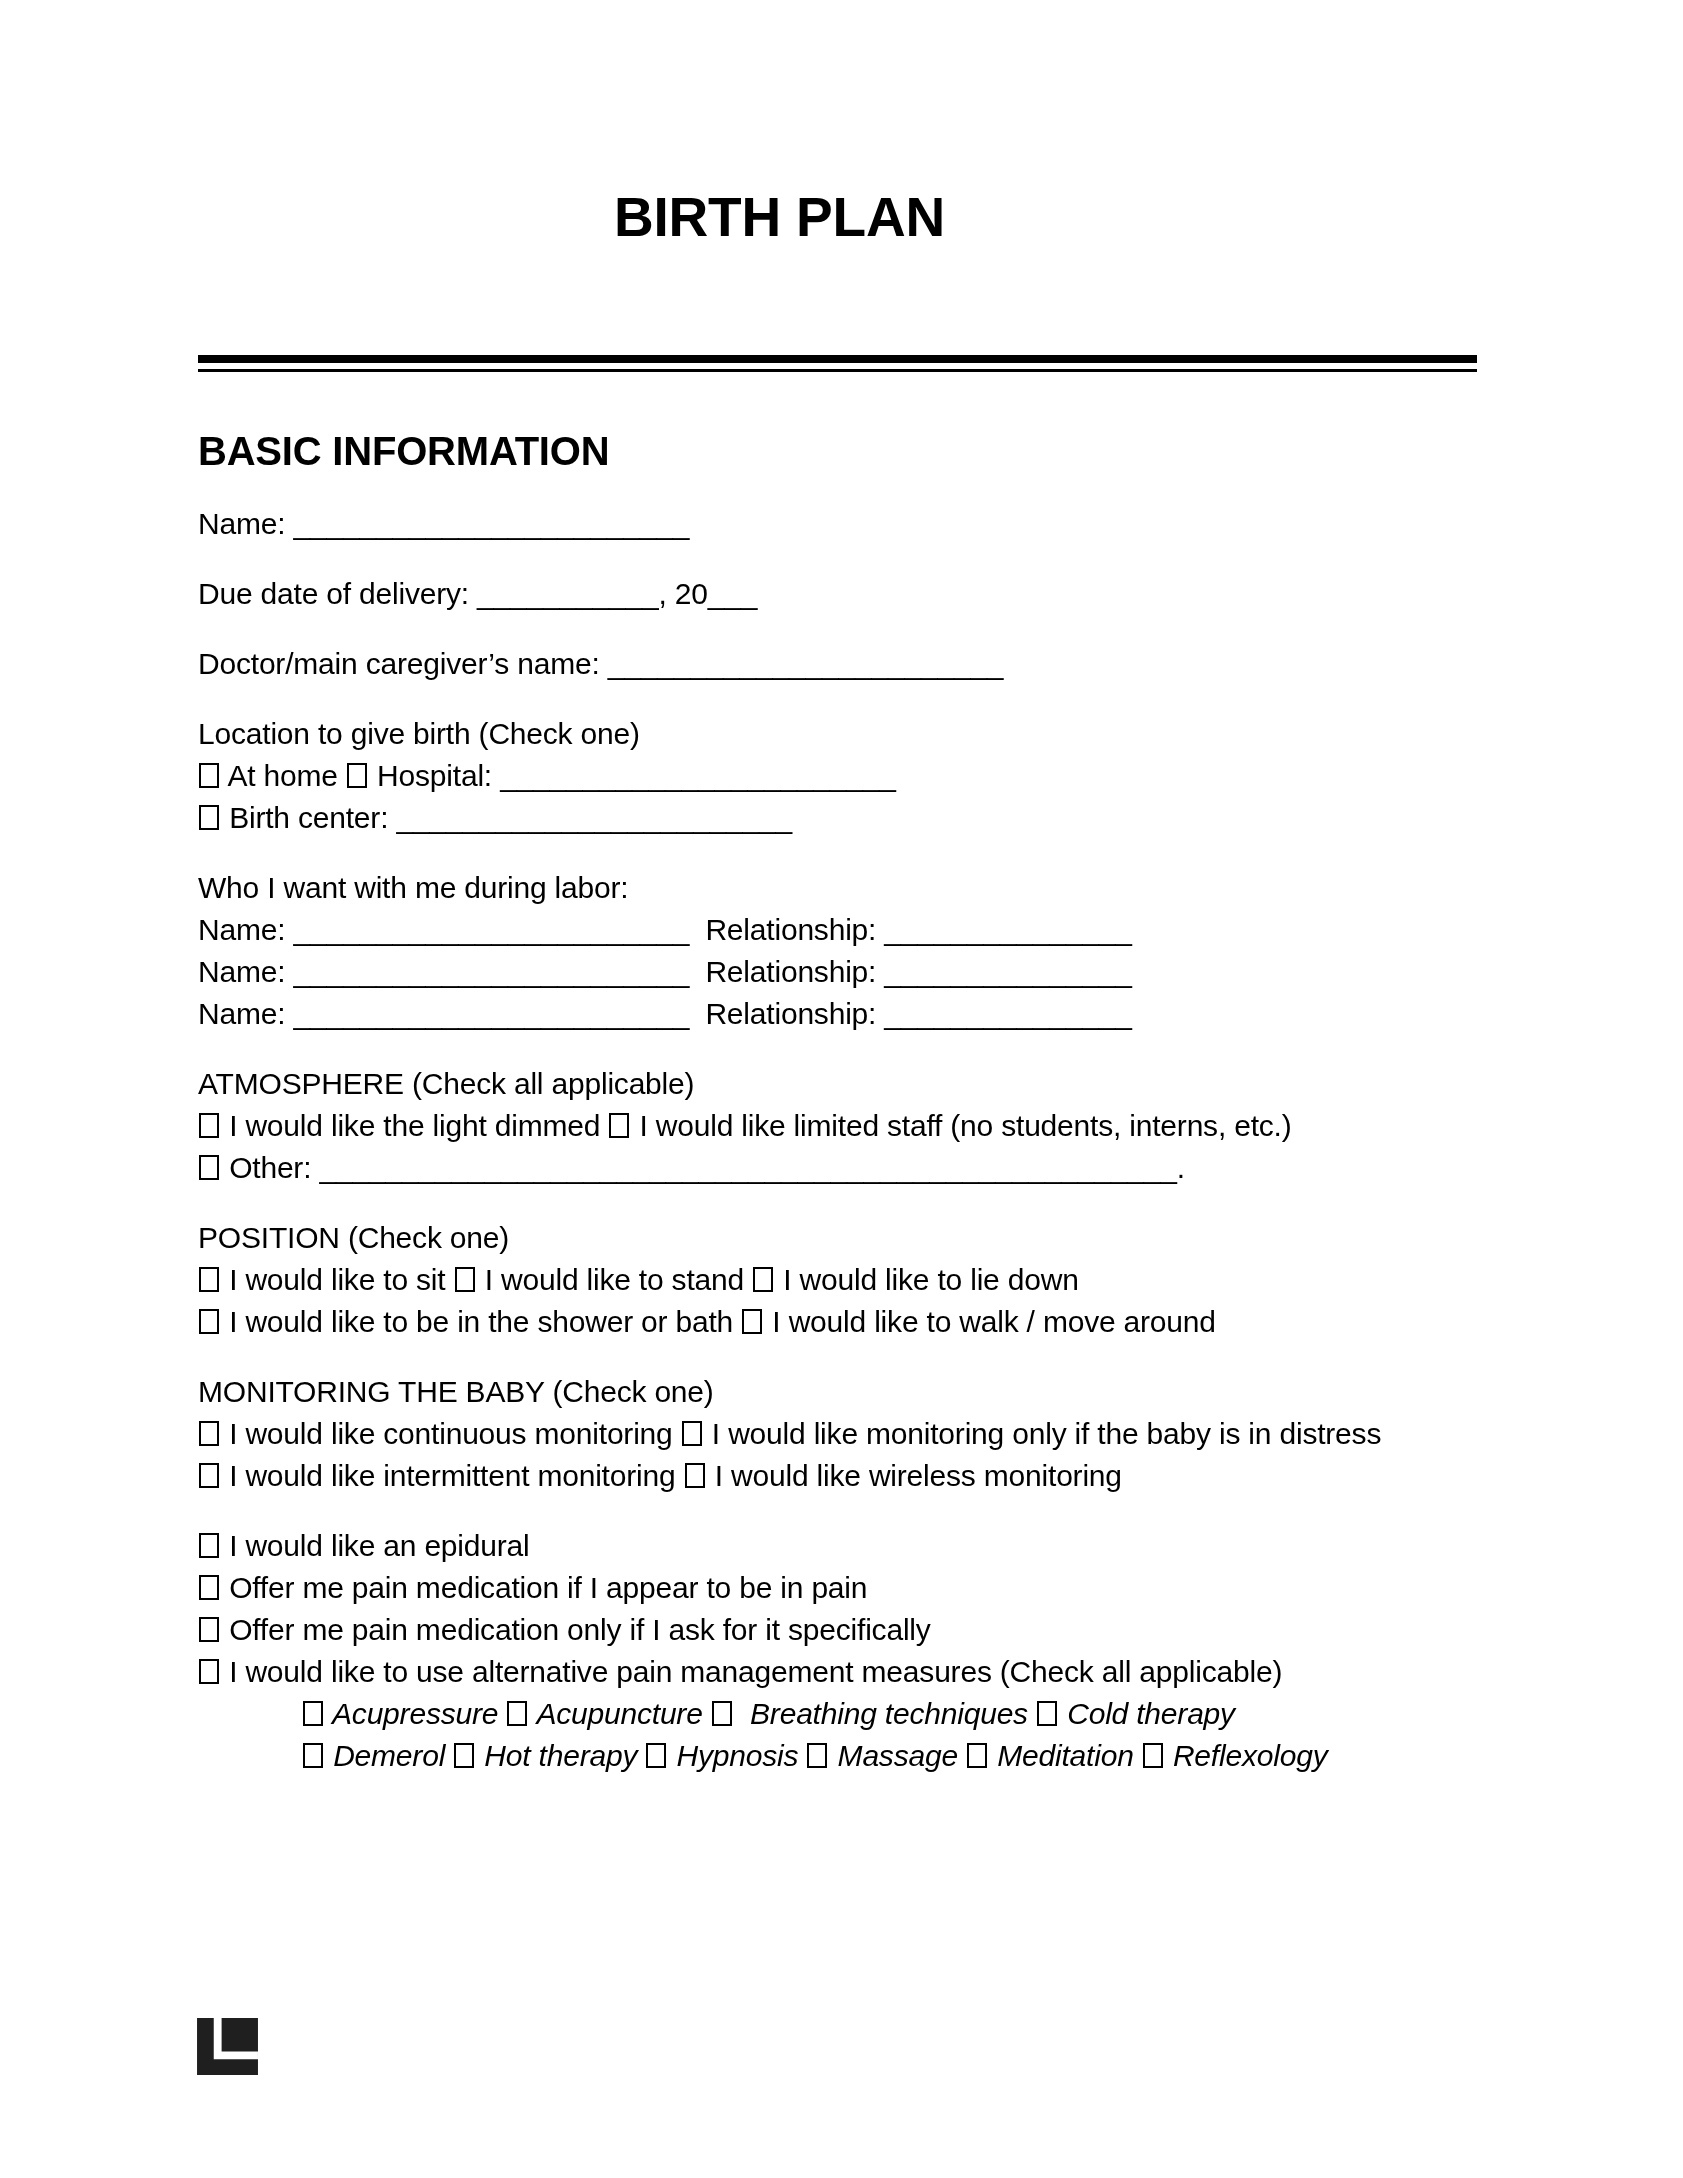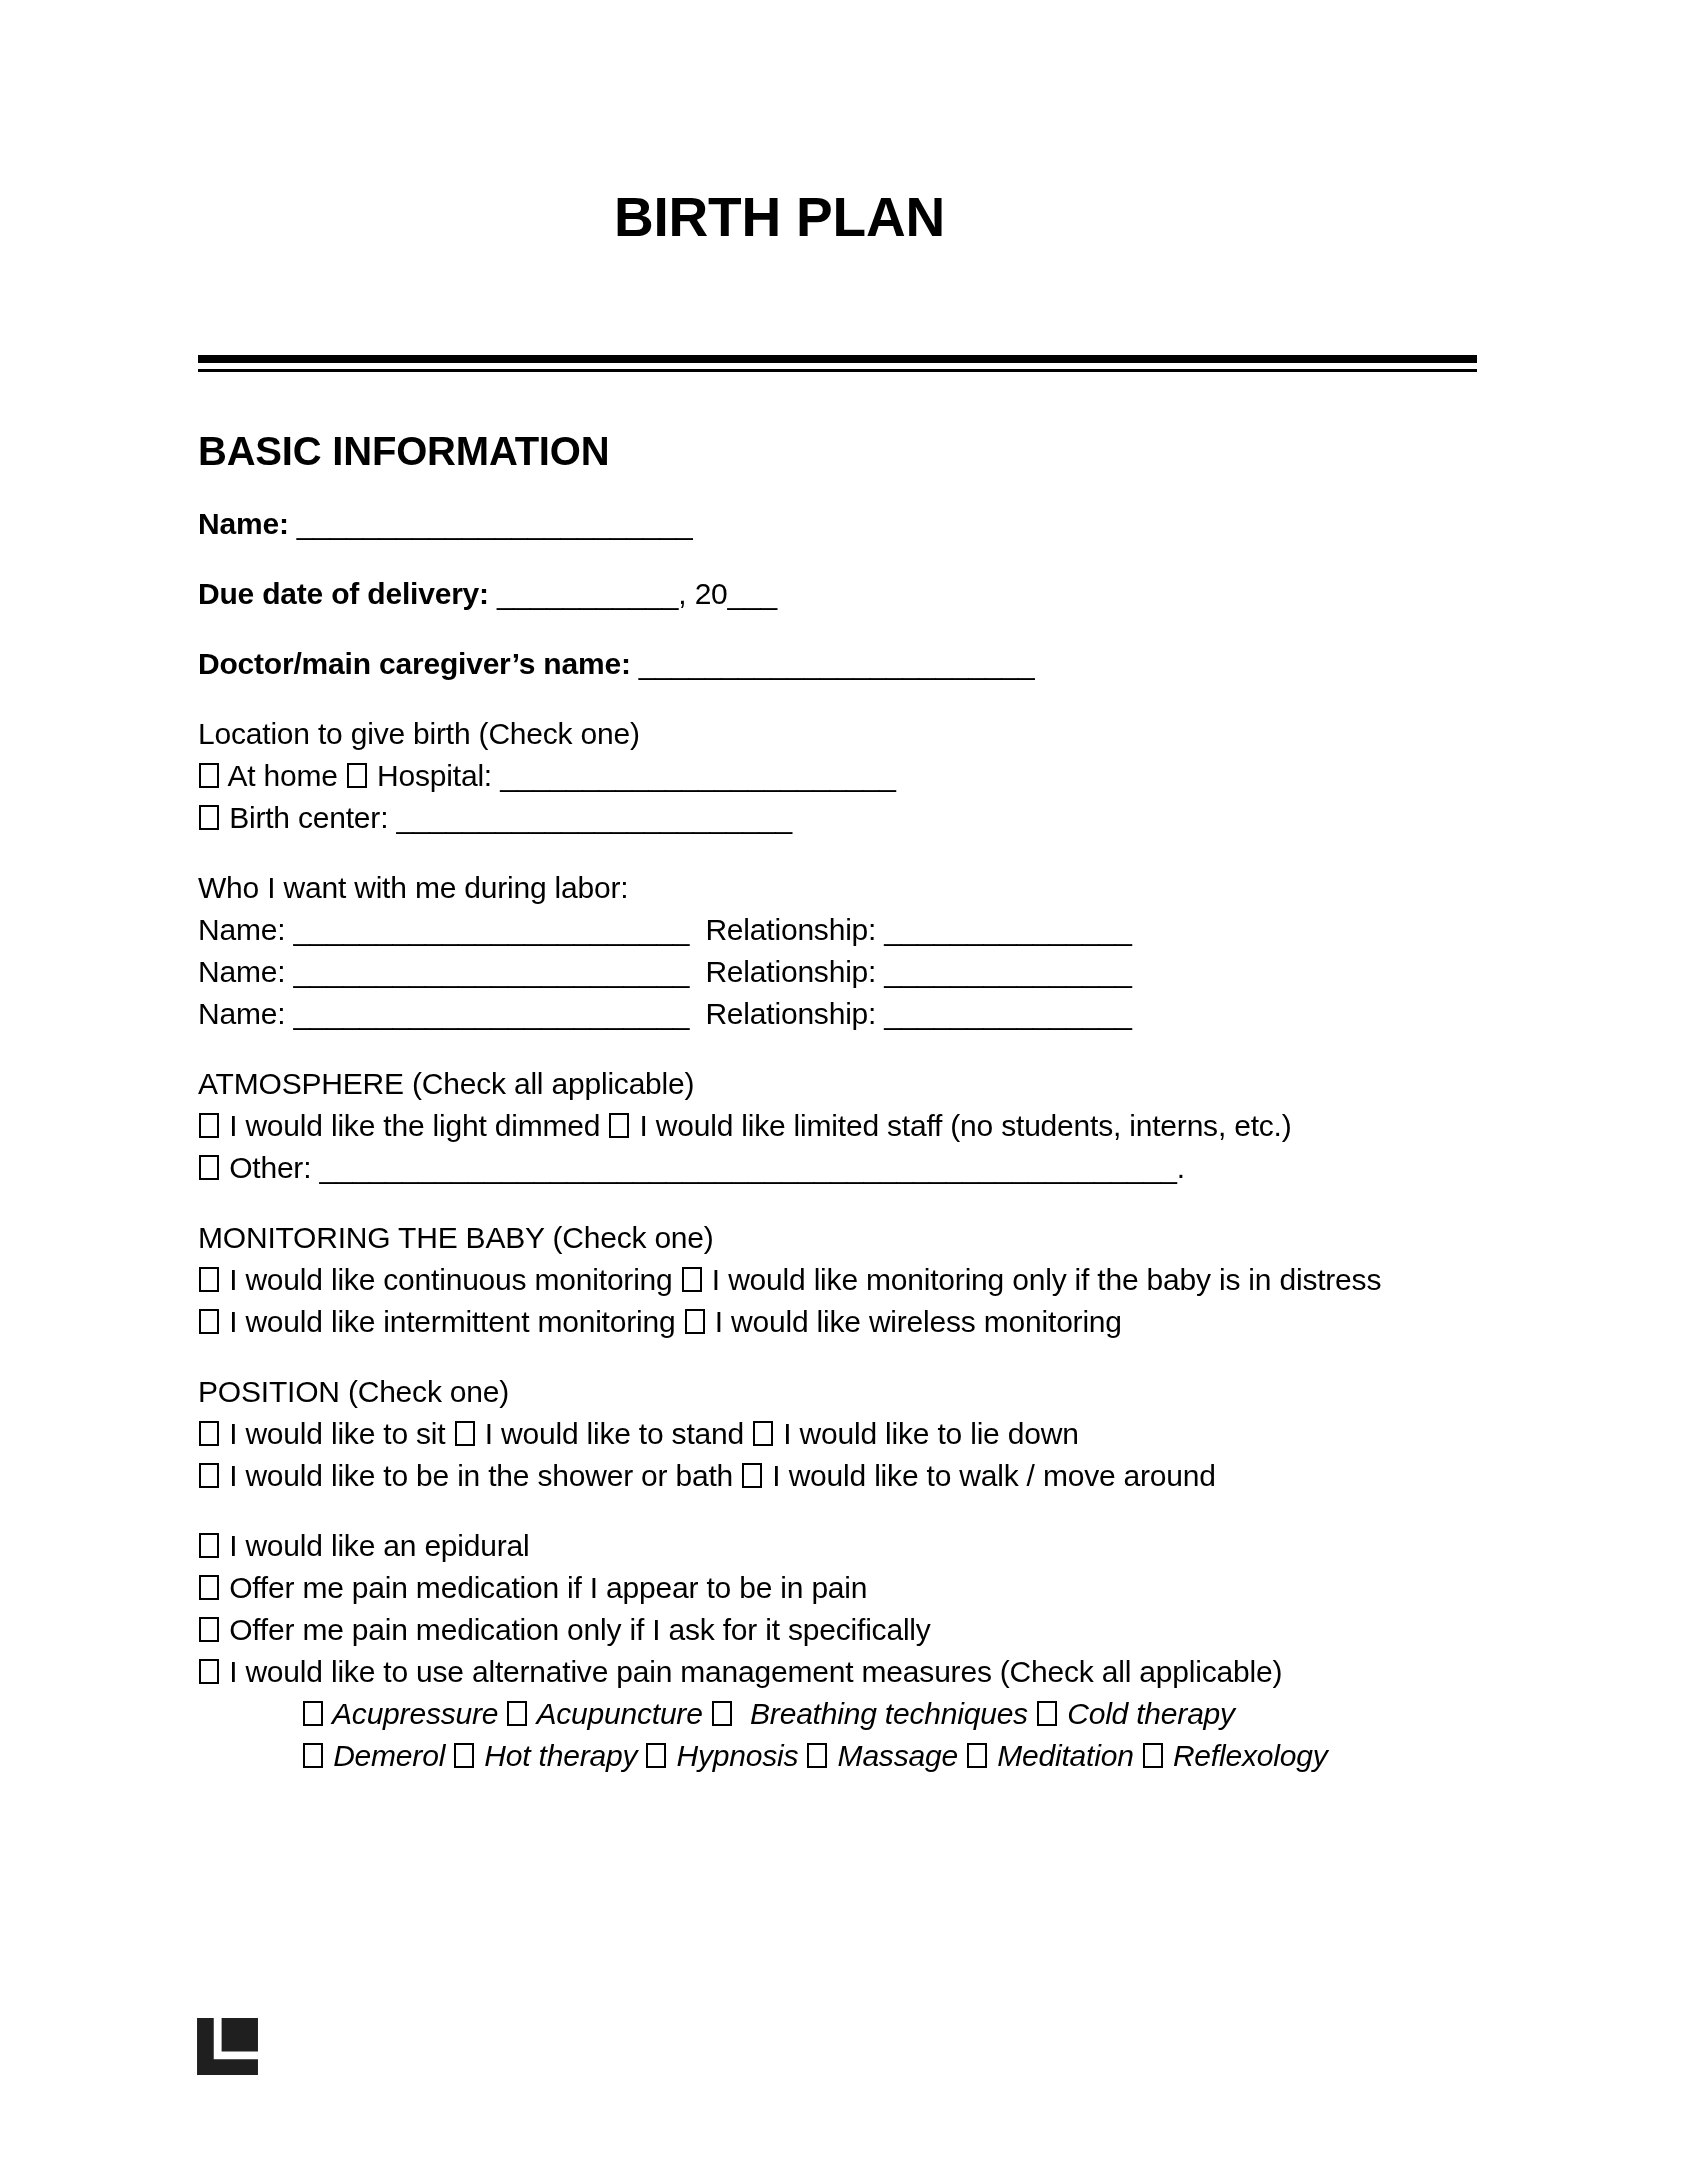--- a/index.html
+++ b/index.html
@@ -24,21 +24,21 @@
     width:1279px;
     height:6px;
     border-top:8px solid #000;
     border-bottom:3px solid #000;
   }
   h2.section-heading {
     font-size:40px; line-height:48px; font-weight:bold;
     margin:55px 0 0 0;
   }
   .field { margin:28px 0 0 0; line-height:42px; white-space:pre; }
-  .field b { font-weight:bold; }
+  .field b { font-weight:normal; }
   .group { margin:28px 0 0 0; }
   .group-heading { line-height:42px; white-space:pre; }
   .group-heading b { font-weight:normal; }
   .line { line-height:42px; white-space:pre; }
   .indent { padding-left:104px;font-style:italic; }
   
   .cb {
     display:inline-block;
     width:20px; height:25px;
     border:2.5px solid #000;
@@ -83,29 +83,29 @@
   </div>
 
 
   <div class="group">
     <div class="group-heading"><b>ATMOSPHERE</b><span> (Check all applicable)</span></div>
     <div class="line"><span class="cb"></span> I would like the light dimmed <span class="cb"></span> I would like limited staff (no students, interns, etc.)</div>
     <div class="line"><span class="cb"></span> Other: ____________________________________________________.</div>
   </div>
 
   <div class="group">
+    <div class="group-heading"><b>POSITION</b><span> (Check one)</span></div>
+    <div class="line"><span class="cb"></span> I would like to sit <span class="cb"></span> I would like to stand <span class="cb"></span> I would like to lie down</div>
+    <div class="line"><span class="cb"></span> I would like to be in the shower or bath <span class="cb"></span> I would like to walk / move around</div>
+  </div>
+
+  <div class="group">
     <div class="group-heading"><b>MONITORING THE BABY</b><span> (Check one)</span></div>
     <div class="line"><span class="cb"></span> I would like continuous monitoring <span class="cb"></span> I would like monitoring only if the baby is in distress</div>
     <div class="line"><span class="cb"></span> I would like intermittent monitoring <span class="cb"></span> I would like wireless monitoring</div>
-  </div>
-
-  <div class="group">
-    <div class="group-heading"><b>POSITION</b><span> (Check one)</span></div>
-    <div class="line"><span class="cb"></span> I would like to sit <span class="cb"></span> I would like to stand <span class="cb"></span> I would like to lie down</div>
-    <div class="line"><span class="cb"></span> I would like to be in the shower or bath <span class="cb"></span> I would like to walk / move around</div>
   </div>
 
   <div class="group">
     <div class="line"><span class="cb"></span> I would like an epidural</div>
     <div class="line"><span class="cb"></span> Offer me pain medication if I appear to be in pain</div>
     <div class="line"><span class="cb"></span> Offer me pain medication only if I ask for it specifically</div>
     <div class="line"><span class="cb"></span> I would like to use alternative pain management measures (Check all applicable)</div>
     <div class="line indent"><span class="cb"></span> Acupressure <span class="cb"></span> Acupuncture <span class="cb"></span>  Breathing techniques <span class="cb"></span> Cold therapy</div>
     <div class="line indent"><span class="cb"></span> Demerol <span class="cb"></span> Hot therapy <span class="cb"></span> Hypnosis <span class="cb"></span> Massage <span class="cb"></span> Meditation <span class="cb"></span> Reflexology</div>
   </div>

